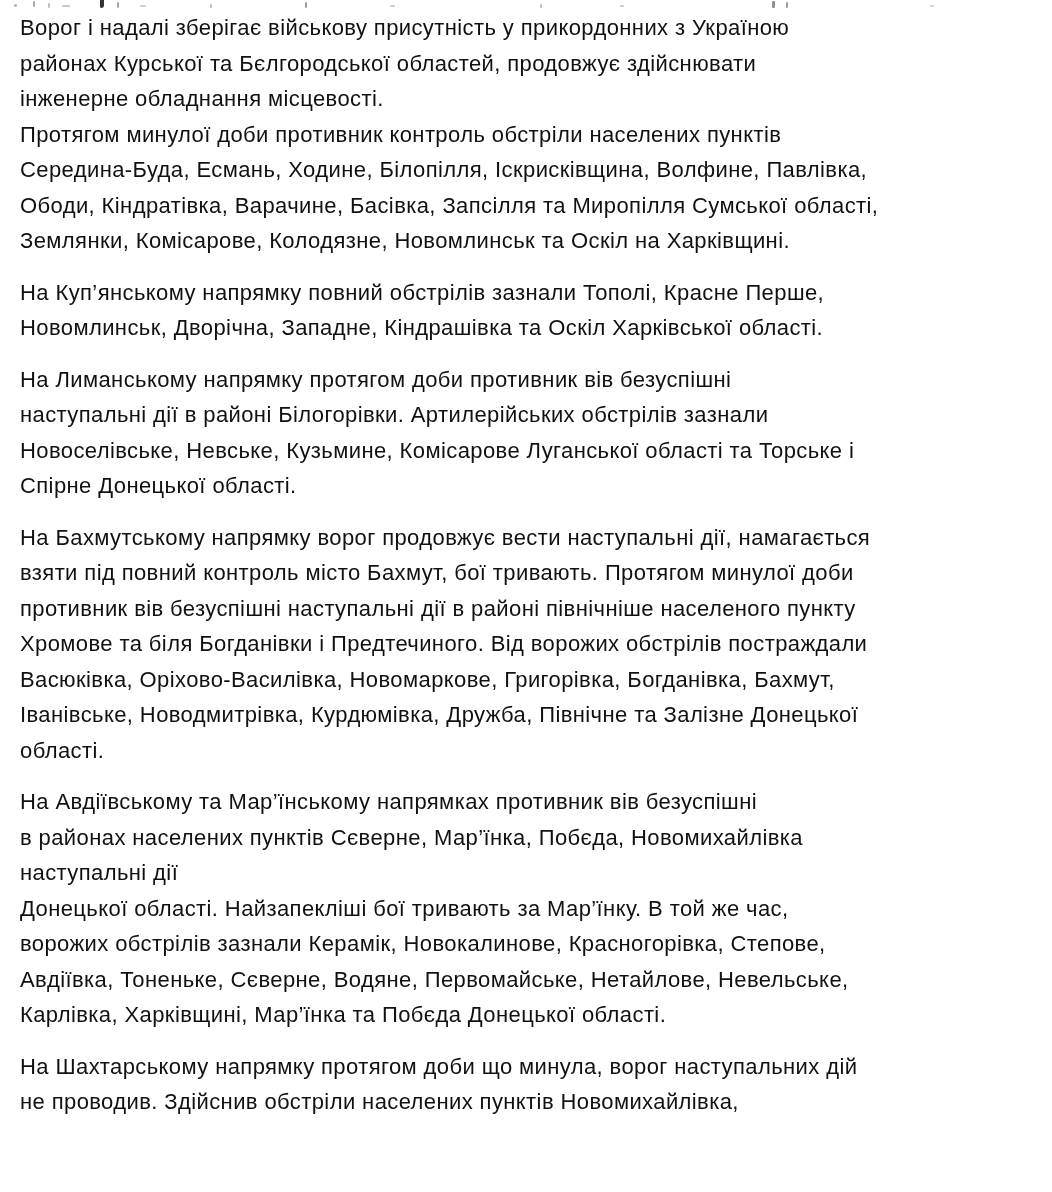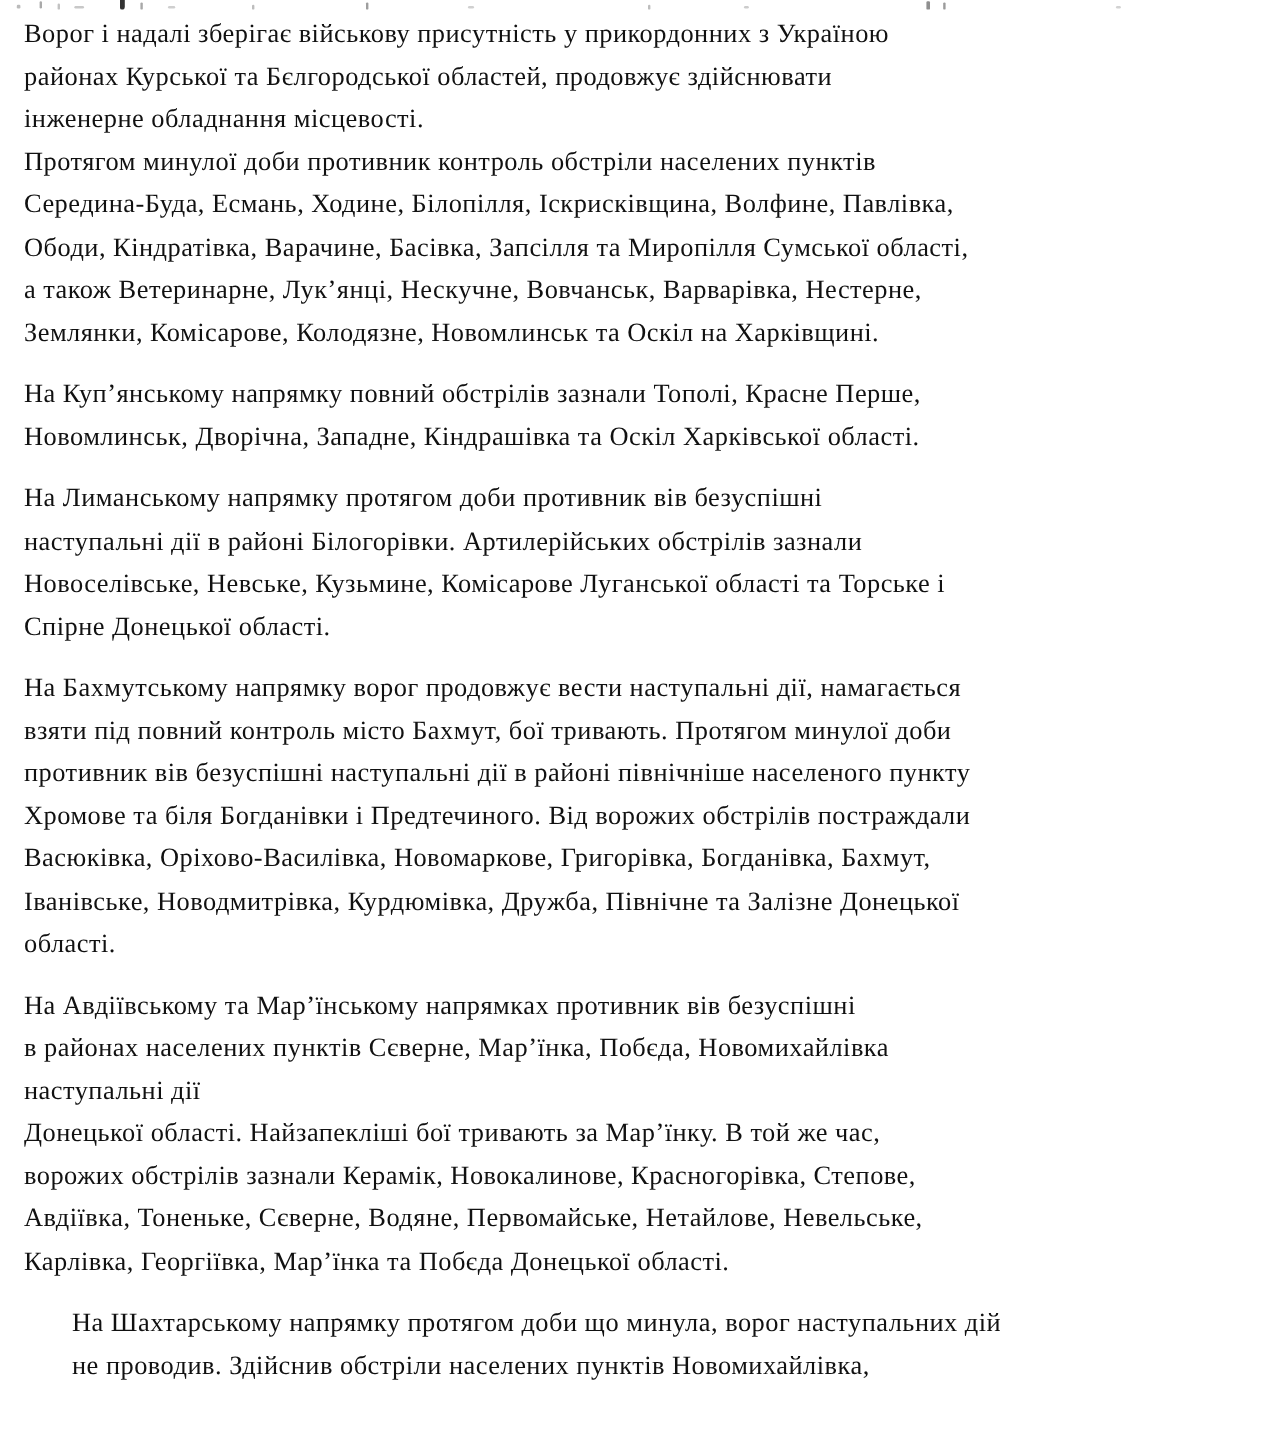--- a/index.html
+++ b/index.html
@@ -35,25 +35,23 @@
     top: 10px;
     left: 20px;
     right: 18px;
     font-size: 22px;
     line-height: 35.5px;
     letter-spacing: 0.4px;
     font-weight: 400;
   }
   .para {
     margin: 0 0 16px 0;
-    font-family: Liberation Serif, serif;
   }
   .para:last-child {
     margin-bottom: 0;
-    margin-left: 40px;
   }
   .line {
     white-space: pre;
   }
 </style>
 </head>
 <body>
 
 <div class="page" style="background: rgb(255, 255, 255); color: rgb(17, 17, 17);">
 
@@ -76,21 +74,20 @@
   </div>
 
   <div class="message-body" id="message-body">
       <div class="para">
         <div class="line">Ворог і надалі зберігає військову присутність у прикордонних з Україною</div>
         <div class="line">районах Курської та Бєлгородської областей, продовжує здійснювати</div>
         <div class="line">інженерне обладнання місцевості.</div>
         <div class="line">Протягом минулої доби противник контроль обстріли населених пунктів</div>
         <div class="line">Середина-Буда, Есмань, Ходине, Білопілля, Іскрисківщина, Волфине, Павлівка,</div>
         <div class="line">Ободи, Кіндратівка, Варачине, Басівка, Запсілля та Миропілля Сумської області,</div>
-        <div class="line">а також Ветеринарне, Лук’янці, Нескучне, Вовчанськ, Варварівка, Нестерне,</div>
         <div class="line">Землянки, Комісарове, Колодязне, Новомлинськ та Оскіл на Харківщині.</div>
       </div>
       <div class="para">
         <div class="line">На Куп’янському напрямку повний обстрілів зазнали Тополі, Красне Перше,</div>
         <div class="line">Новомлинськ, Дворічна, Западне, Кіндрашівка та Оскіл Харківської області.</div>
       </div>
       <div class="para">
         <div class="line">На Лиманському напрямку протягом доби противник вів безуспішні</div>
         <div class="line">наступальні дії в районі Білогорівки. Артилерійських обстрілів зазнали</div>
         <div class="line">Новоселівське, Невське, Кузьмине, Комісарове Луганської області та Торське і</div>
@@ -105,21 +102,21 @@
         <div class="line">Іванівське, Новодмитрівка, Курдюмівка, Дружба, Північне та Залізне Донецької</div>
         <div class="line">області.</div>
       </div>
       <div class="para">
         <div class="line">На Авдіївському та Мар’їнському напрямках противник вів безуспішні</div>
         <div class="line">в районах населених пунктів Сєверне, Мар’їнка, Побєда, Новомихайлівка</div>
         <div class="line">наступальні дії</div>
         <div class="line">Донецької області. Найзапекліші бої тривають за Мар’їнку. В той же час,</div>
         <div class="line">ворожих обстрілів зазнали Керамік, Новокалинове, Красногорівка, Степове,</div>
         <div class="line">Авдіївка, Тоненьке, Сєверне, Водяне, Первомайське, Нетайлове, Невельське,</div>
-        <div class="line">Карлівка, Георгіївка, Мар’їнка та Побєда Донецької області.</div>
+        <div class="line">Карлівка, Харківщині, Мар’їнка та Побєда Донецької області.</div>
       </div>
       <div class="para">
         <div class="line">На Шахтарському напрямку протягом доби що минула, ворог наступальних дій</div>
         <div class="line">не проводив. Здійснив обстріли населених пунктів Новомихайлівка,</div>
       </div>
     </div>
 
 </div>
 
 </body></html>

